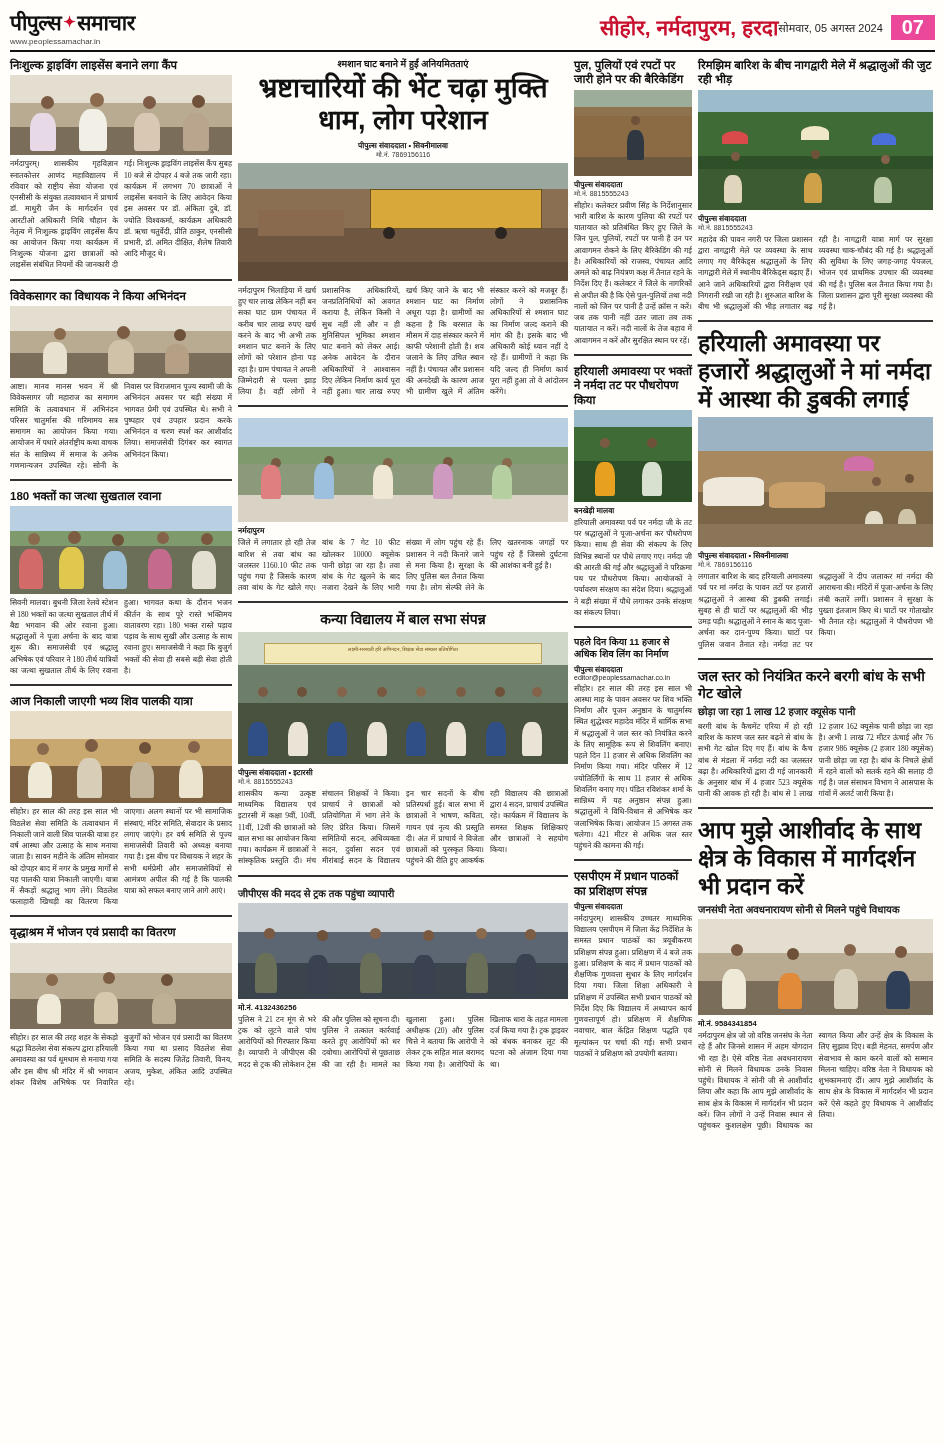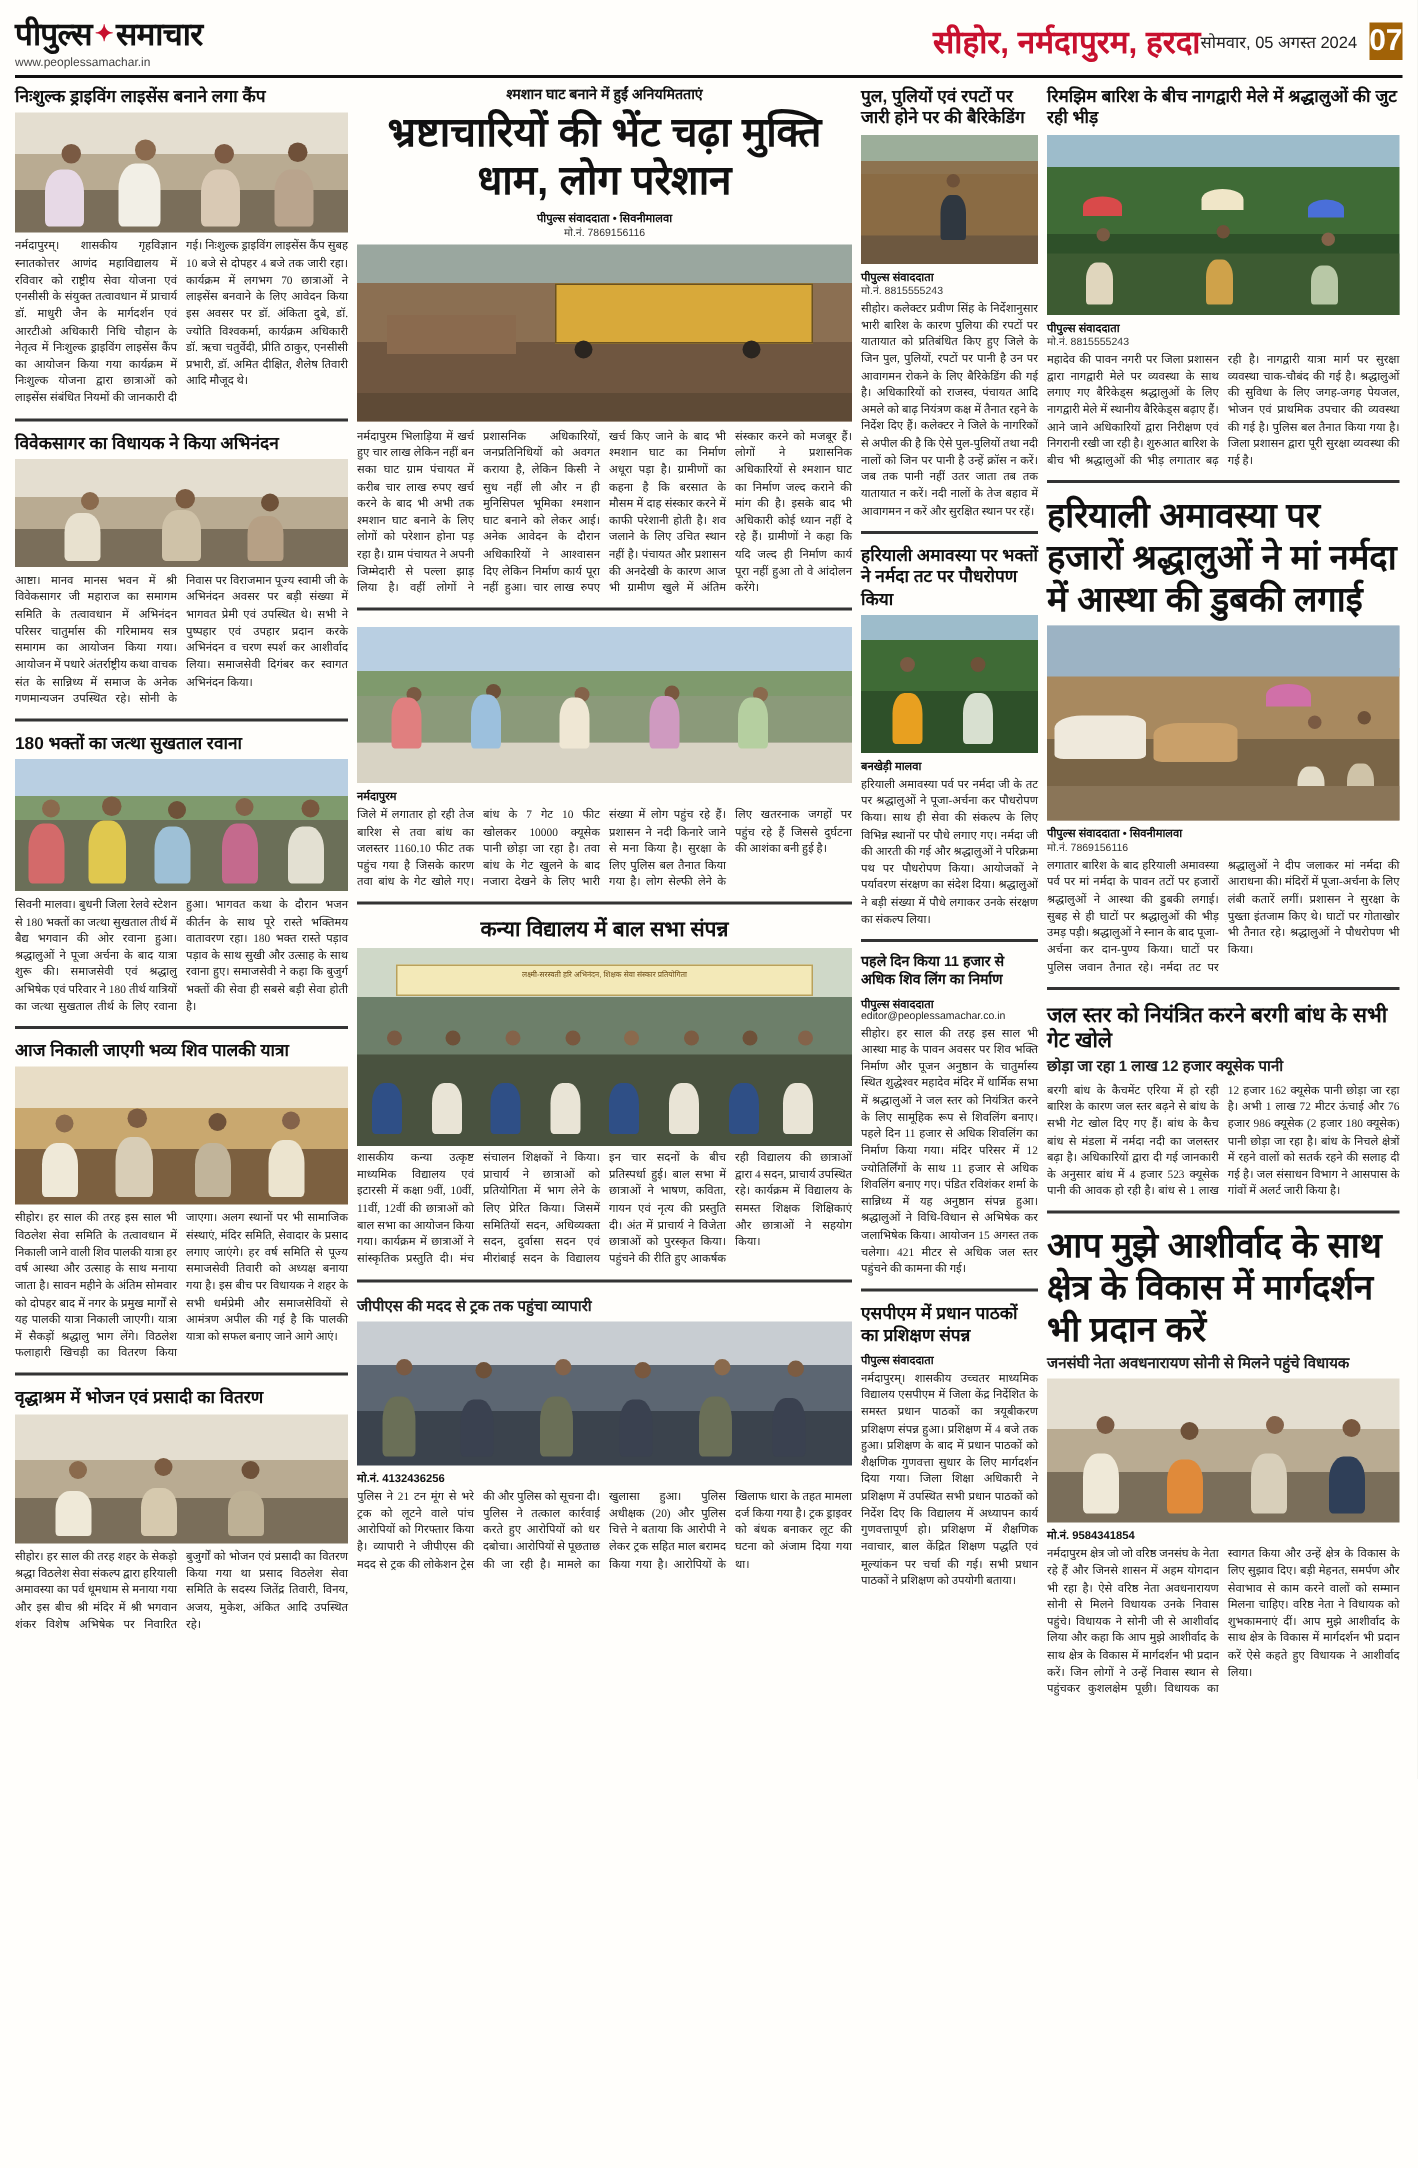--- a/index.html
+++ b/index.html
@@ -19,22 +19,22 @@
     border-bottom:2px solid #111; padding-bottom:4px; height:44px; }
   .logo-wrap { display:flex; flex-direction:column; justify-content:center; }
   .logo { font-family:"Liberation Sans", sans-serif; font-weight:bold; font-size:21px;
     letter-spacing:-0.5px; color:#111; display:flex; align-items:center; gap:2px;}
   .logo .star { color:#c8102e; font-size:15px; }
   .logo-url { font-size:8px; color:#444; font-family:"Liberation Sans", sans-serif; margin-top:1px;}
   .edition { font-family:"Liberation Sans", sans-serif; font-weight:bold; font-size:21px; color:#c8102e;
     text-align:right; flex:1; letter-spacing:0px; }
   .right-head { display:flex; align-items:center; gap:8px; }
   .date { font-family:"Liberation Sans", sans-serif; font-size:11px; color:#222; }
-  .pageno { background:#a16207; color:#fff; font-family:"Liberation Sans", sans-serif;
-    font-weight:bold; font-size:20px; padding:1px 0; }
+  .pageno { background:#ec4899; color:#fff; font-family:"Liberation Sans", sans-serif;
+    font-weight:bold; font-size:20px; padding:1px 11px; }
 
   
   .grid { display:grid; grid-template-columns: 222px 330px 118px 235px; gap:6px; margin-top:6px;
     height:1370px; }
   .col { display:flex; flex-direction:column; gap:5px; }
   .hr-thick { border-top:2px solid #333; margin:3px 0; }
 
   .hl-s { font-family:"Liberation Sans", sans-serif; font-weight:bold; font-size:11.5px;
     line-height:1.25; color:#111; }
   .hl-m { font-family:"Liberation Sans", sans-serif; font-weight:bold; font-size:14px;
@@ -272,20 +272,24 @@
             <div class="head" style="left:54%;top:42%;width:10px;height:10px;background:#8a6a4d;"></div>
             <div class="fig" style="left:51%;width:20px;height:34px;background:#2f4f86;"></div>
             <div class="head" style="left:66%;top:42%;width:10px;height:10px;background:#7c5c42;"></div>
             <div class="fig" style="left:63%;width:20px;height:34px;background:#e9e4d6;"></div>
             <div class="head" style="left:78%;top:42%;width:10px;height:10px;background:#6e5139;"></div>
             <div class="fig" style="left:75%;width:20px;height:34px;background:#2f4f86;"></div>
             <div class="head" style="left:89%;top:42%;width:10px;height:10px;background:#84634a;"></div>
             <div class="fig" style="left:86%;width:20px;height:34px;background:#e9e4d6;"></div>
           </div>
         </div>
+        <div class="byline" style="margin-top:3px;">
+          <span>पीपुल्स संवाददाता • इटारसी</span>
+          <span class="mo">मो.नं. 8815555243</span>
+        </div>
         <div class="body-txt c4" style="margin-top:2px;">शासकीय कन्या उत्कृष्ट माध्यमिक विद्यालय एवं इटारसी में कक्षा 9वीं, 10वीं, 11वीं, 12वीं की छात्राओं को बाल सभा का आयोजन किया गया। कार्यक्रम में छात्राओं ने सांस्कृतिक प्रस्तुति दी। मंच संचालन शिक्षकों ने किया। प्राचार्य ने छात्राओं को प्रतियोगिता में भाग लेने के लिए प्रेरित किया। जिसमें समितियों सदन, अधिव्यक्ता सदन, दुर्वासा सदन एवं मीरांबाई सदन के विद्यालय इन चार सदनों के बीच प्रतिस्पर्धा हुई। बाल सभा में छात्राओं ने भाषण, कविता, गायन एवं नृत्य की प्रस्तुति दी। अंत में प्राचार्य ने विजेता छात्राओं को पुरस्कृत किया। पहुंचने की रीति हुए आकर्षक रही विद्यालय की छात्राओं द्वारा 4 सदन, प्राचार्य उपस्थित रहे। कार्यक्रम में विद्यालय के समस्त शिक्षक शिक्षिकाएं और छात्राओं ने सहयोग किया।</div>
       </div>
 
       <div class="hr-thick"></div>
 
       <div>
         <div class="sub" style="margin-top:2px;">जीपीएस की मदद से ट्रक तक पहुंचा व्यापारी</div>
         <div class="photo sc-police" style="height:96px;margin-top:3px;">
           <div class="ph-in">
             <div class="head" style="left:8%;top:26%;width:11px;height:11px;background:#7a5a43;"></div>

